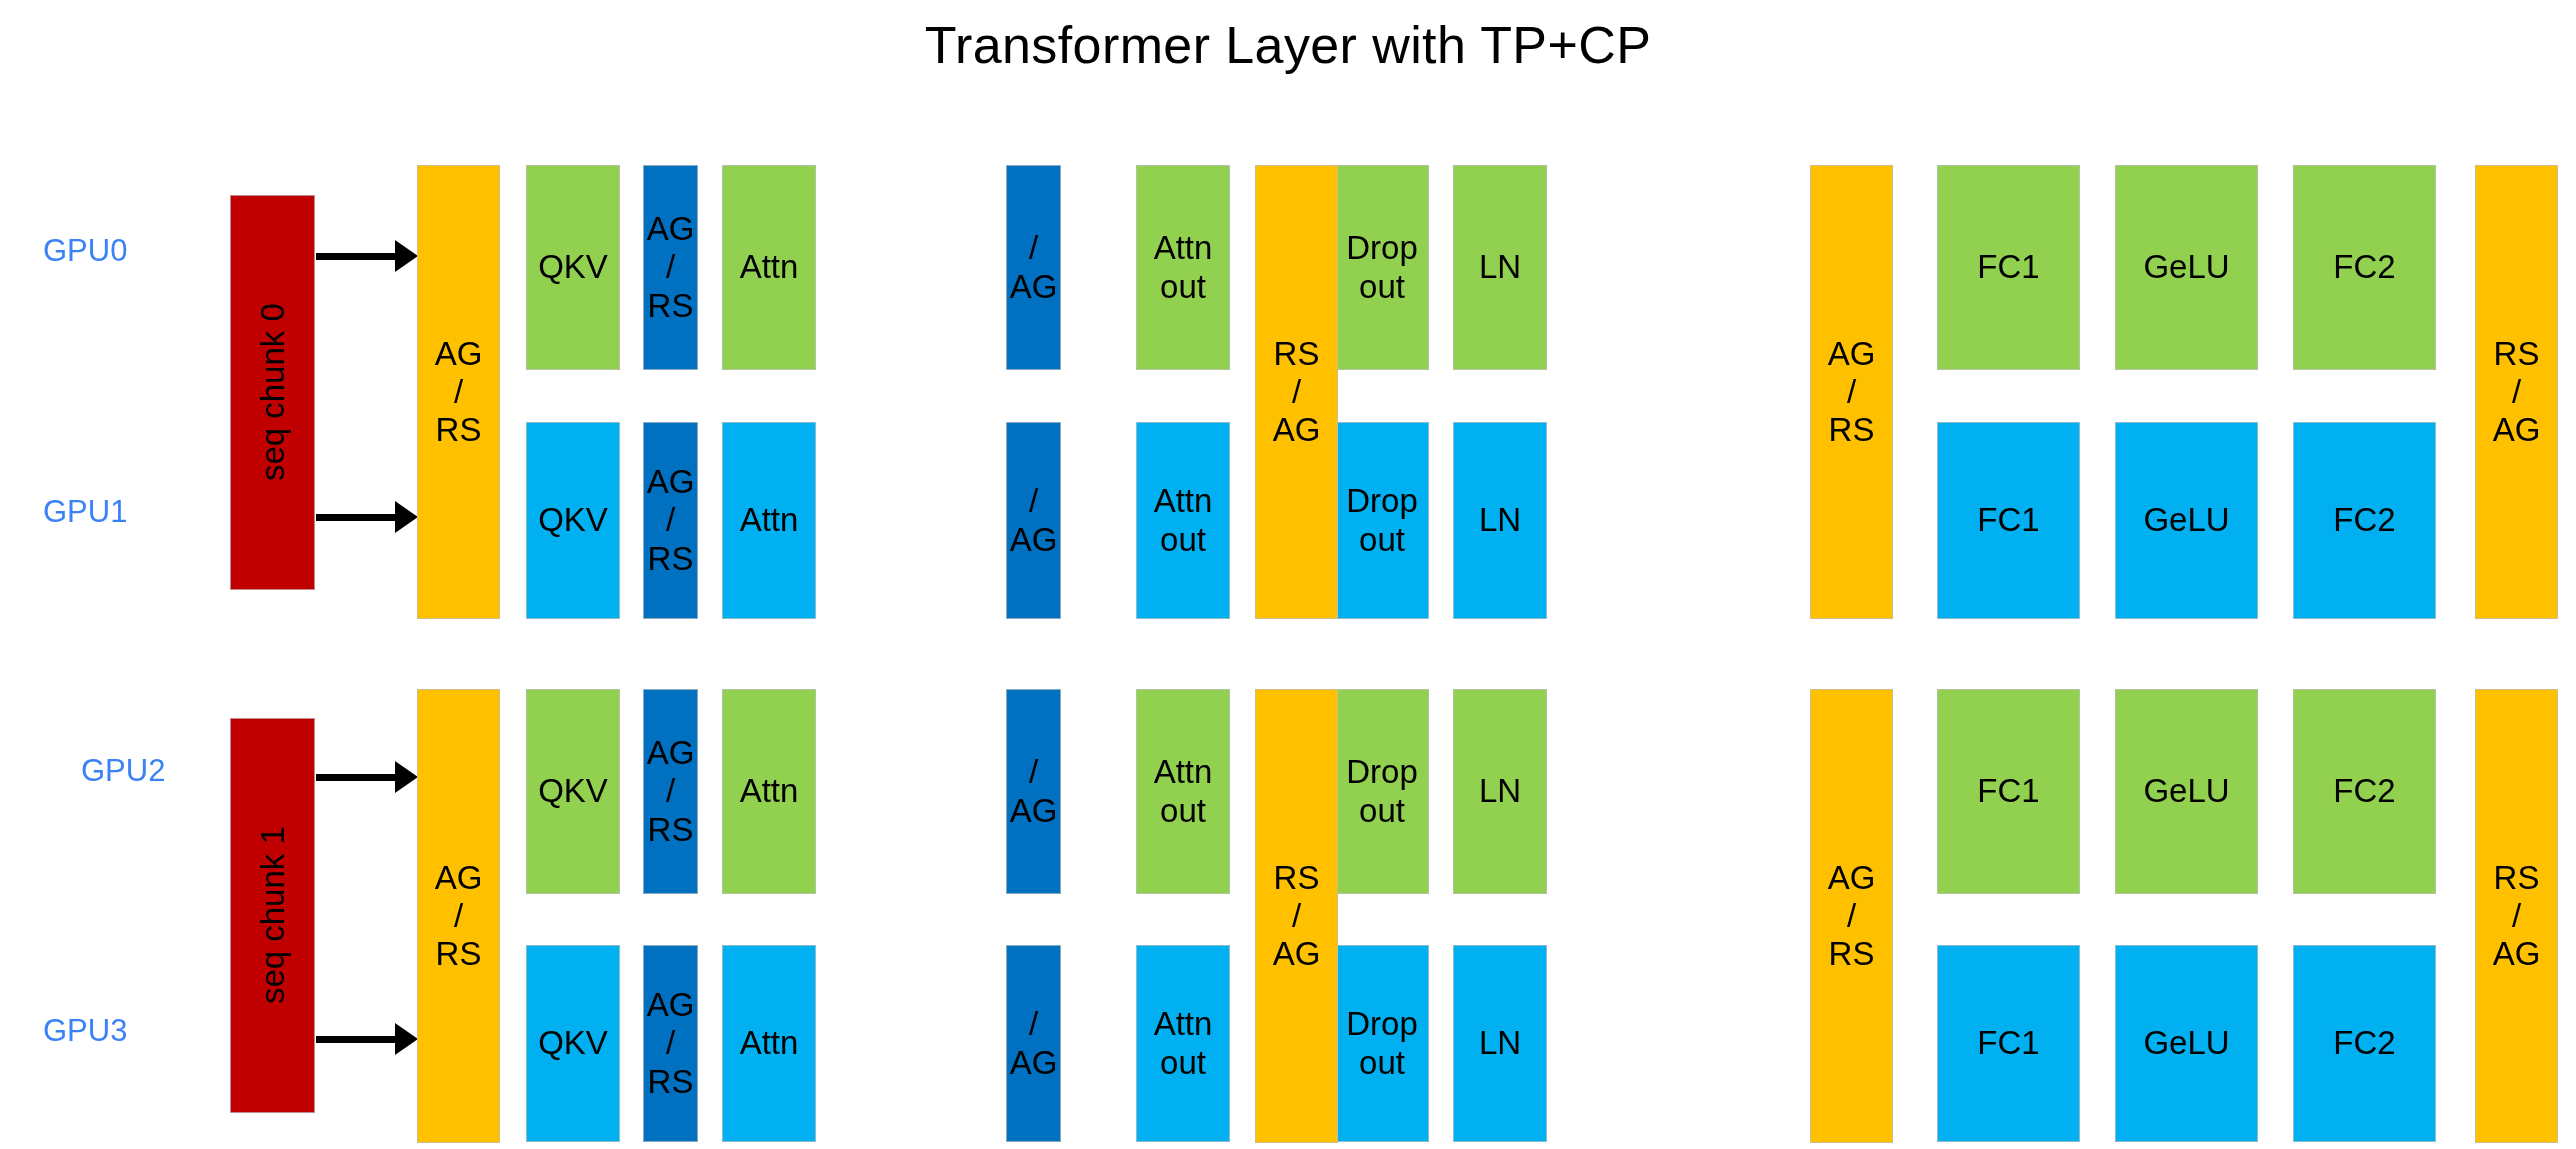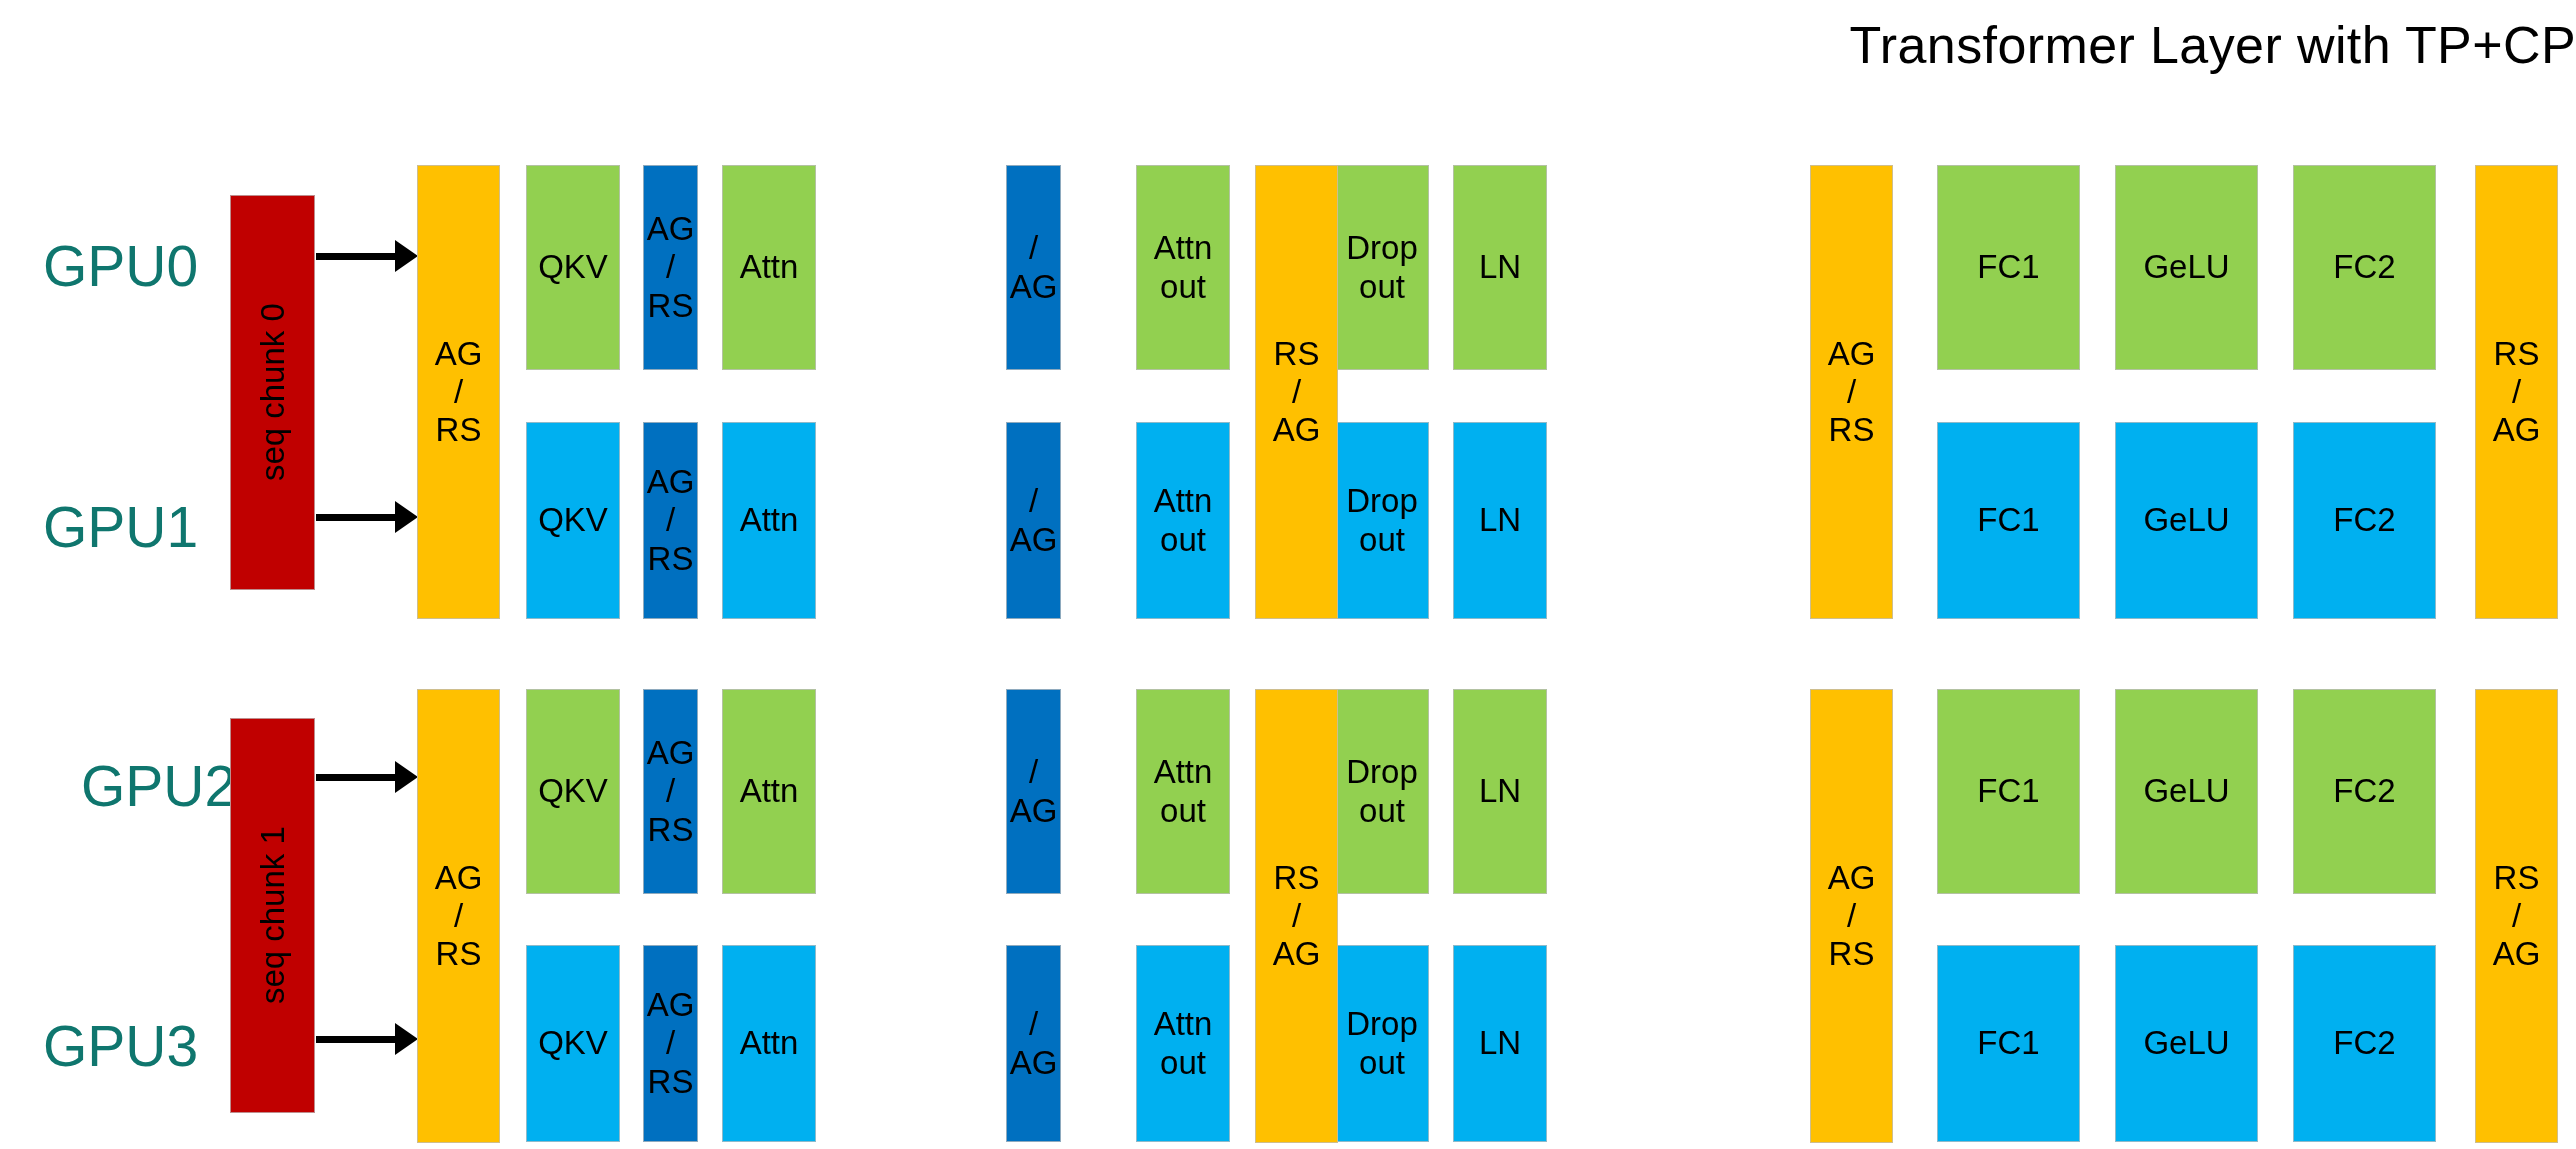--- a/index.html
+++ b/index.html
@@ -16,30 +16,30 @@
     width: 2576px;
     height: 1150px;
     background: #ffffff;
     overflow: hidden;
   }
   #title {
     position: absolute;
     left: 0;
     top: 15px;
     width: 2576px;
-    text-align: right;
+    text-align: center;
     font-size: 52px;
     color: #000000;
     letter-spacing: 0.4px;
     white-space: nowrap;
   }
   .gpu-label {
     position: absolute;
-    font-size: 57px;
-    color: #0f766e;
+    font-size: 31px;
+    color: #3b82f6;
     white-space: nowrap;
   }
   .box {
     position: absolute;
     box-sizing: border-box;
     border: 0.8px solid rgba(190,190,190,0.75);
     display: flex;
     align-items: center;
     justify-content: center;
     text-align: center;

